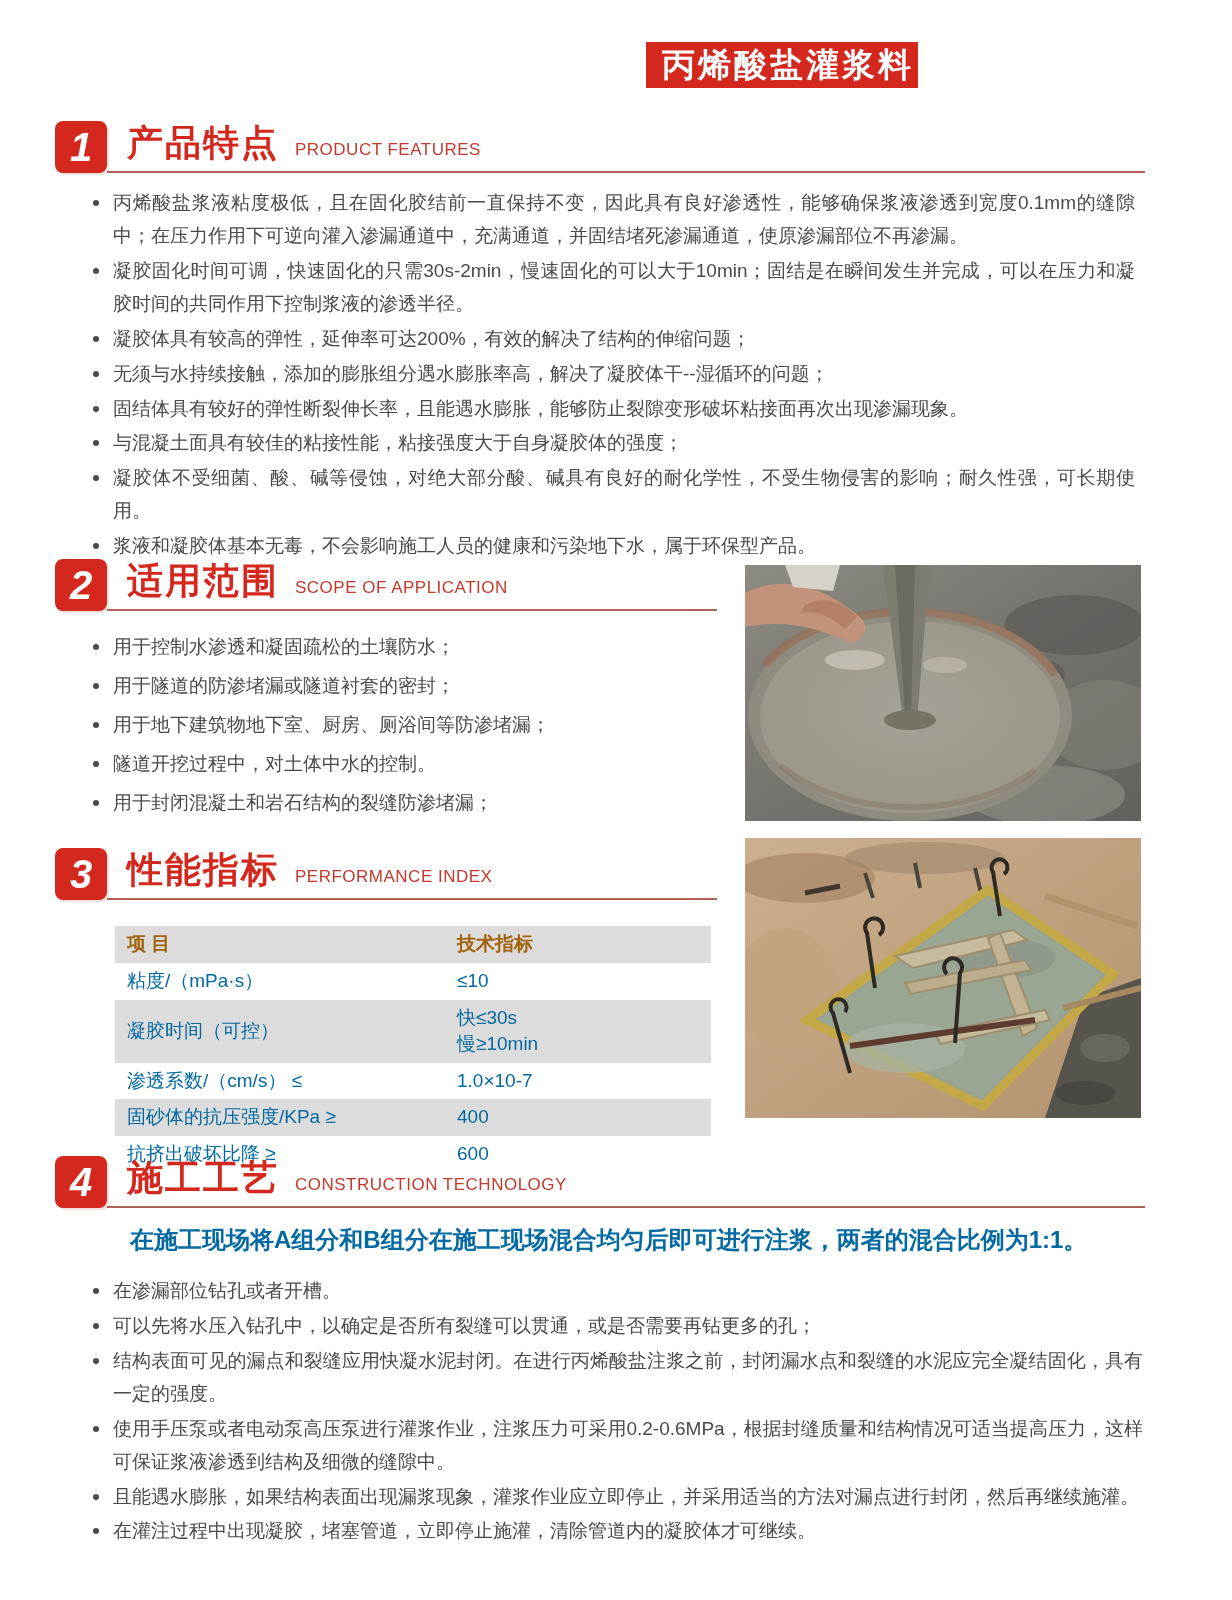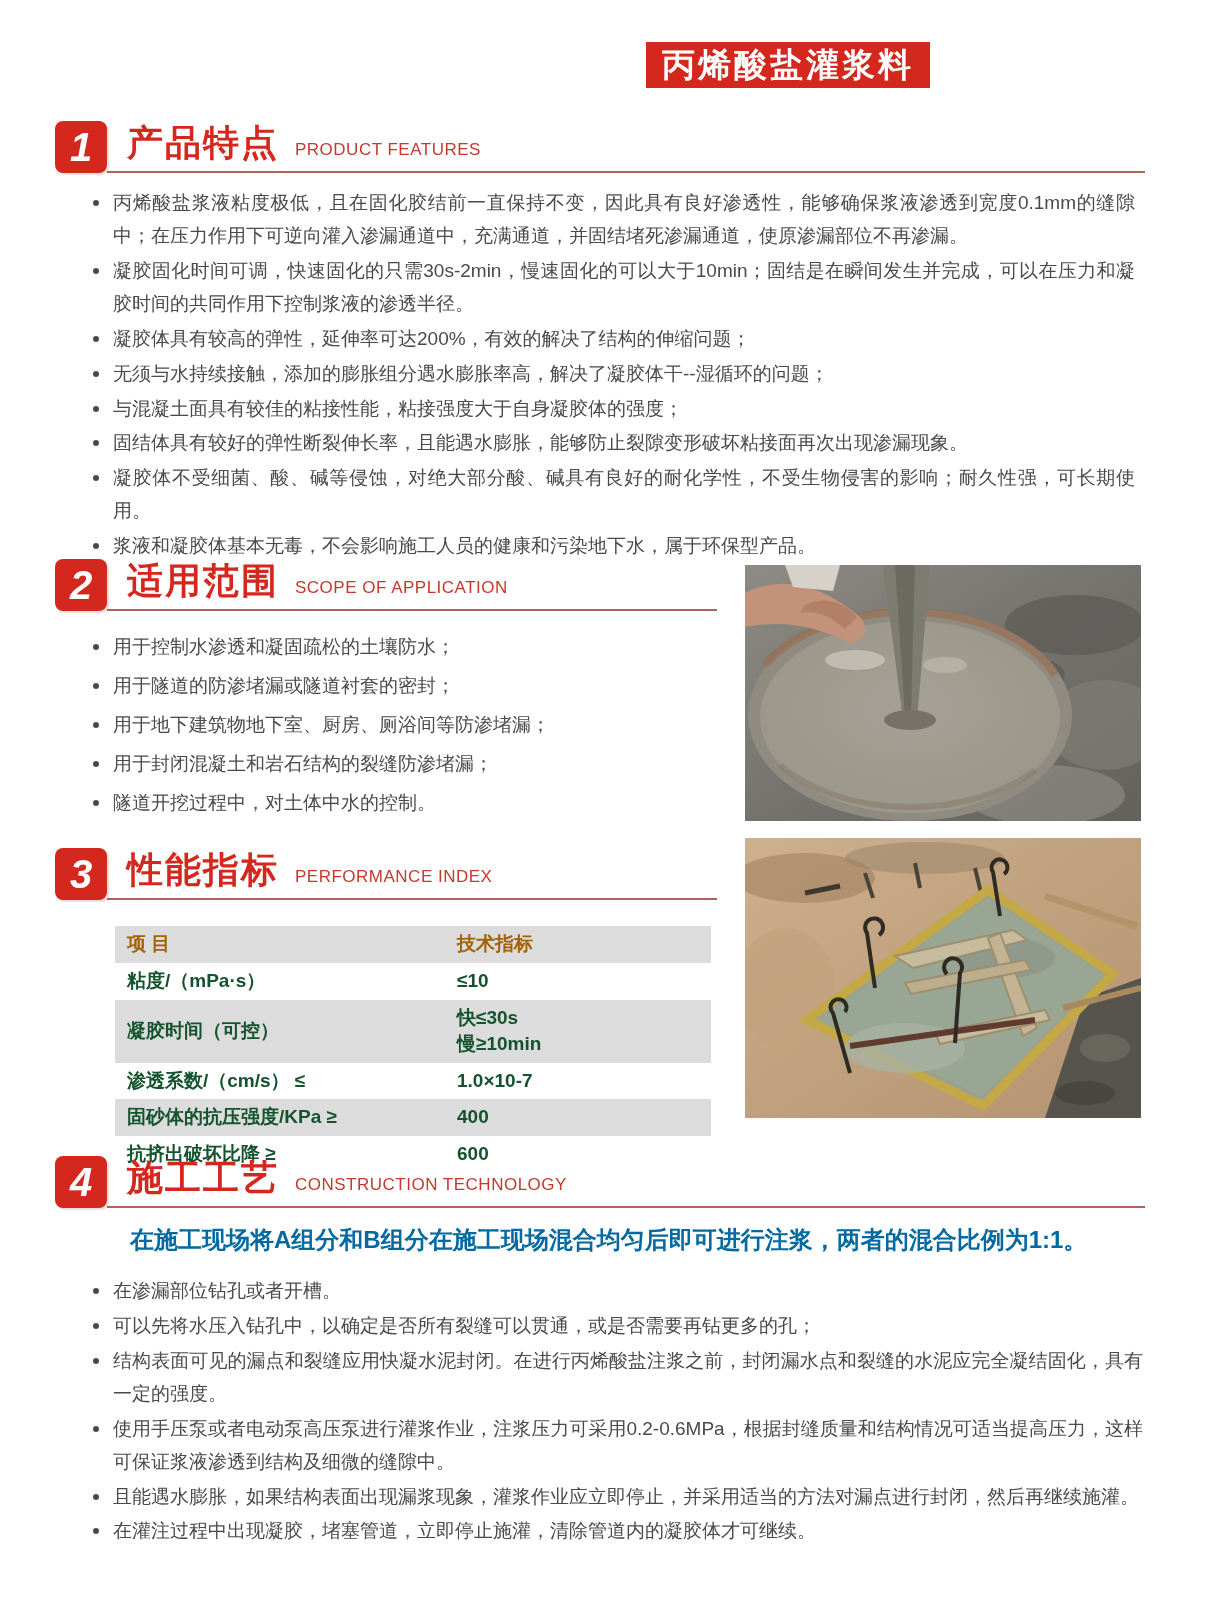--- a/index.html
+++ b/index.html
@@ -3,21 +3,21 @@
 <meta charset="utf-8">
 <style>
   * { margin:0; padding:0; box-sizing:border-box; }
   body { background:#ffffff; font-family:"Liberation Sans","DejaVu Sans",sans-serif; }
   .page { position:relative; width:1232px; height:1600px; background:#ffffff; overflow:hidden; }
 
   
   .title-badge {
     position:absolute; left:646px; top:42px; height:46px;
     background:#d4281e; color:#ffffff; font-size:33px; font-weight:700;
-    letter-spacing:3px; padding:4px 16px 4px 16px; line-height:38px;
+    letter-spacing:3px; padding:4px 4px 4px 16px; line-height:38px;
   }
 
   
   .section { position:absolute; }
   #sec1 { left:55px; top:118px;  width:1090px; }
   #sec2 { left:55px; top:556px;  width:662px;  }
   #sec3 { left:55px; top:845px;  width:662px;  }
   #sec4 { left:55px; top:1153px; width:1090px; }
 
   .sec-header { display:flex; align-items:flex-end; }
@@ -52,22 +52,22 @@
   #sec4 ul.bullets li { margin-bottom:2px; }
 
   
   .intro {
     margin:16px 0 8px 75px; font-size:24px; font-weight:700; color:#0369a1;
   }
 
   
   table.perf { margin:26px 0 0 60px; width:596px; border-collapse:collapse; }
   table.perf th, table.perf td {
-    font-size:19px; color:#14532d; text-align:left; vertical-align:middle;
-    padding:5px 12px; line-height:1.4;font-weight:bold;
+    font-size:19px; color:#0369a1; text-align:left; vertical-align:middle;
+    padding:5px 12px; line-height:1.4;
   }
   table.perf th { font-weight:700; color:#a16207; }
   table.perf .col-item { width:330px; }
   tr.gray { background:#dcdcdc; }
   tr.white { background:#ffffff; }
 
   
   .photo { position:absolute; overflow:hidden; }
   #photo1 { left:745px; top:565px; width:396px; height:256px; }
   #photo2 { left:745px; top:838px; width:396px; height:280px; }
@@ -86,41 +86,41 @@
       <div class="titles">
         <span class="title-zh">产品特点</span>
         <span class="title-en">PRODUCT FEATURES</span>
       </div>
     </div>
     <ul class="bullets">
       <li>丙烯酸盐浆液粘度极低，且在固化胶结前一直保持不变，因此具有良好渗透性，能够确保浆液渗透到宽度0.1mm的缝隙中；在压力作用下可逆向灌入渗漏通道中，充满通道，并固结堵死渗漏通道，使原渗漏部位不再渗漏。</li>
       <li>凝胶固化时间可调，快速固化的只需30s-2min，慢速固化的可以大于10min；固结是在瞬间发生并完成，可以在压力和凝胶时间的共同作用下控制浆液的渗透半径。</li>
       <li>凝胶体具有较高的弹性，延伸率可达200%，有效的解决了结构的伸缩问题；</li>
       <li>无须与水持续接触，添加的膨胀组分遇水膨胀率高，解决了凝胶体干--湿循环的问题；</li>
+      <li>固结体具有较好的弹性断裂伸长率，且能遇水膨胀，能够防止裂隙变形破坏粘接面再次出现渗漏现象。</li>
       <li>与混凝土面具有较佳的粘接性能，粘接强度大于自身凝胶体的强度；</li>
-      <li>固结体具有较好的弹性断裂伸长率，且能遇水膨胀，能够防止裂隙变形破坏粘接面再次出现渗漏现象。</li>
       <li>凝胶体不受细菌、酸、碱等侵蚀，对绝大部分酸、碱具有良好的耐化学性，不受生物侵害的影响；耐久性强，可长期使用。</li>
       <li>浆液和凝胶体基本无毒，不会影响施工人员的健康和污染地下水，属于环保型产品。</li>
     </ul>
   </div>
 
   <div class="section" id="sec2">
     <div class="sec-header">
       <div class="num-box">2</div>
       <div class="titles">
         <span class="title-zh">适用范围</span>
         <span class="title-en">SCOPE OF APPLICATION</span>
       </div>
     </div>
     <ul class="bullets">
       <li>用于控制水渗透和凝固疏松的土壤防水；</li>
       <li>用于隧道的防渗堵漏或隧道衬套的密封；</li>
       <li>用于地下建筑物地下室、厨房、厕浴间等防渗堵漏；</li>
+      <li>隧道开挖过程中，对土体中水的控制。</li>
       <li>用于封闭混凝土和岩石结构的裂缝防渗堵漏；</li>
-      <li>隧道开挖过程中，对土体中水的控制。</li>
     </ul>
   </div>
 
   <div class="section" id="sec3">
     <div class="sec-header">
       <div class="num-box">3</div>
       <div class="titles">
         <span class="title-zh">性能指标</span>
         <span class="title-en">PERFORMANCE INDEX</span>
       </div>

